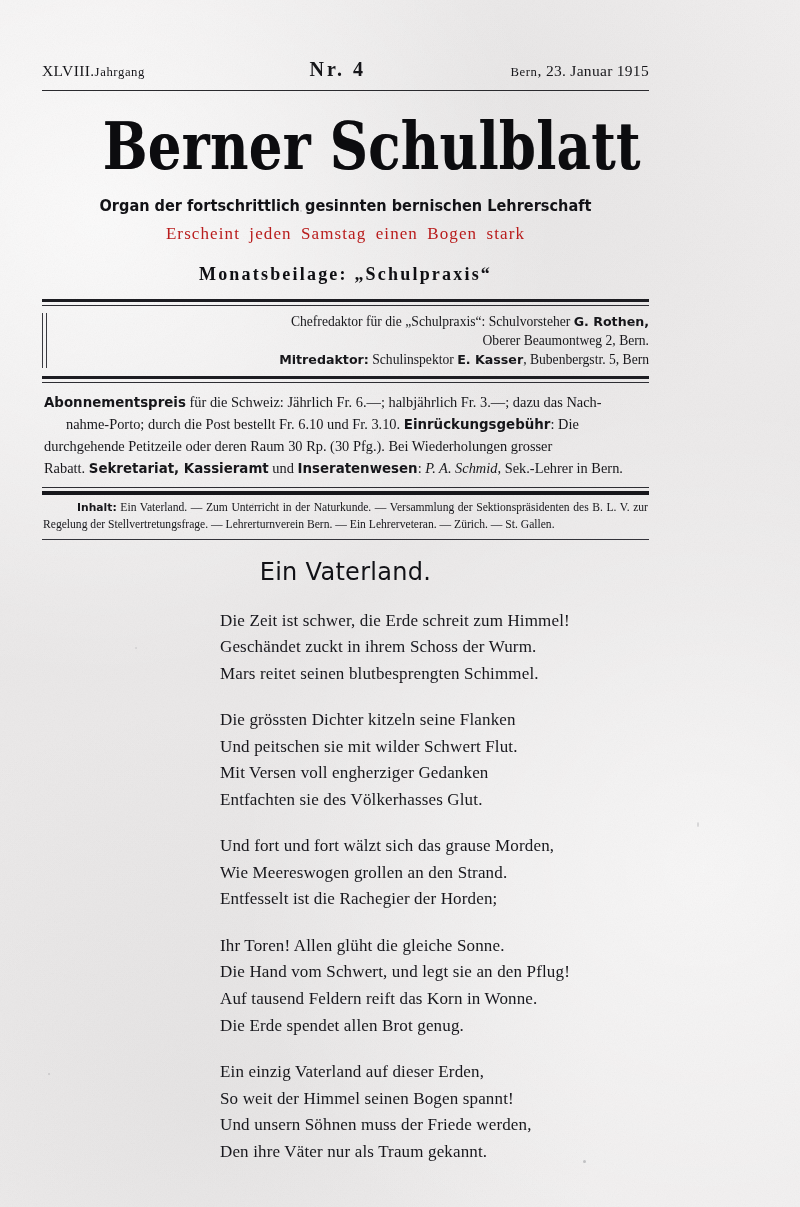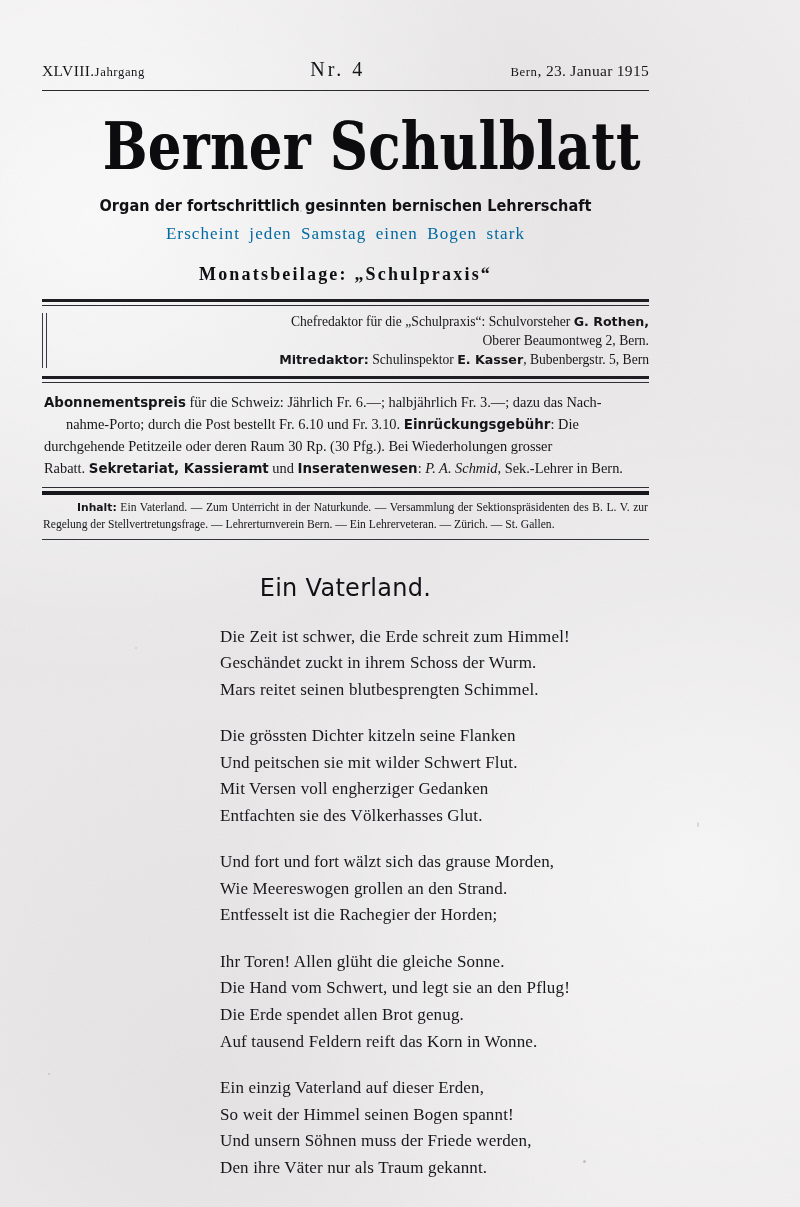--- a/index.html
+++ b/index.html
@@ -55,21 +55,21 @@
   }
   .jahrgang {
     letter-spacing: 0.4px;
     white-space: nowrap;
   }
   .smallcaps {
     font-size: 0.82em;
     letter-spacing: 0.6px;
   }
   .issue-nr {
-    font-weight: normal;
+    font-weight: bold;
     font-size: 20px;
     letter-spacing: 3px;
     margin-left: 60px;
     margin-right: 40px;
     white-space: nowrap;
   }
   .dateline {
     letter-spacing: 0.3px;
     white-space: nowrap;
   }
@@ -117,21 +117,21 @@
     margin-top: 17px;
     color: #121216;
     white-space: nowrap;
   }
   .subtitle-2 {
     text-align: center;
     font-size: 17px;
     letter-spacing: 1.1px;
     margin-top: 9px;
     word-spacing: 4px;
-    color: #0369a1;
+    color: #b91c1c;
     white-space: nowrap;
   }
   .subtitle-3 {
     text-align: center;
     font-weight: bold;
     font-size: 18px;
     letter-spacing: 2.2px;
     margin-top: 20px;
     color: #0f0f13;
     white-space: nowrap;
@@ -185,21 +185,21 @@
   .contents {
     font-size: 11.6px;
     line-height: 1.46;
     text-align: justify;
     padding: 5px 1px 5px 1px;
   }
   .contents .lead { padding-left: 34px; }
 
   
   .article {
-    margin-top: 34px;
+    margin-top: 18px;
   }
   .article-title {
     text-align: center;
     font-family: "DejaVu Sans", sans-serif;
     font-size: 24px;
     font-weight: normal;
     letter-spacing: 0.3px;
     color: #111116;
     margin: 0 0 22px 0;
   }
@@ -303,22 +303,22 @@
         <div class="verse">Entfachten sie des Völkerhasses Glut.</div>
       </div>
       <div class="stanza">
         <div class="verse">Und fort und fort wälzt sich das grause Morden,</div>
         <div class="verse">Wie Meereswogen grollen an den Strand.</div>
         <div class="verse">Entfesselt ist die Rachegier der Horden;</div>
       </div>
       <div class="stanza">
         <div class="verse">Ihr Toren! Allen glüht die gleiche Sonne.</div>
         <div class="verse">Die Hand vom Schwert, und legt sie an den Pflug!</div>
+        <div class="verse">Auf tausend Feldern reift das Korn in Wonne.</div>
         <div class="verse">Die Erde spendet allen Brot genug.</div>
-        <div class="verse">Auf tausend Feldern reift das Korn in Wonne.</div>
       </div>
       <div class="stanza">
         <div class="verse">Ein einzig Vaterland auf dieser Erden,</div>
         <div class="verse">So weit der Himmel seinen Bogen spannt!</div>
         <div class="verse">Und unsern Söhnen muss der Friede werden,</div>
         <div class="verse">Den ihre Väter nur als Traum gekannt.</div>
       </div>
     </div>
 
   </div>

